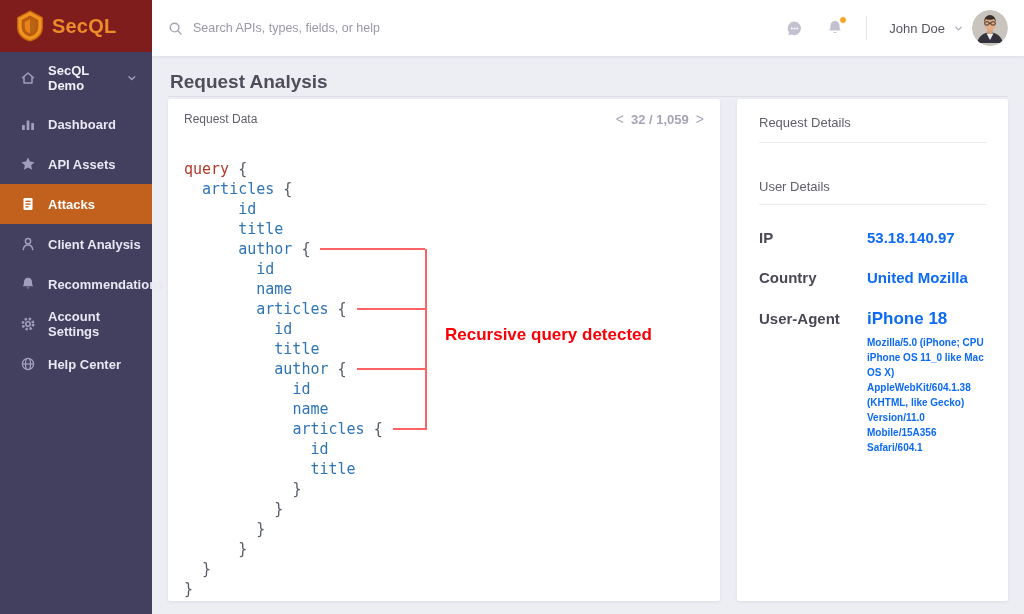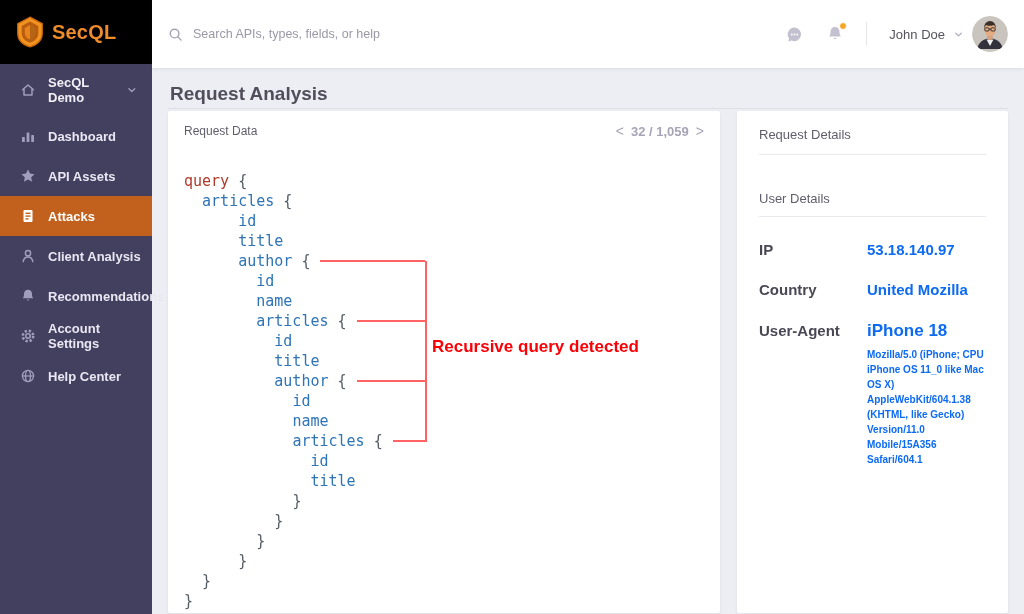--- a/index.html
+++ b/index.html
@@ -1,35 +1,35 @@
 <!DOCTYPE html>
 <html><head>
 <meta charset="utf-8">
 <style>
   * { margin:0; padding:0; box-sizing:border-box; }
   html,body { width:1024px; height:614px; overflow:hidden; }
   body { font-family:"Liberation Sans", sans-serif; background:#edeef4; display:flex; }
 
   
   .sidebar { width:152px; height:614px; background:#423f5f; flex:none; display:flex; flex-direction:column; }
-  .logo-strip { height:64px; background:#000000; display:flex; align-items:center; padding-left:16px; flex:none; }
+  .logo-strip { height:52px; background:#7f1d1d; display:flex; align-items:center; padding-left:16px; flex:none; }
   .brand-name { color:#ee8b2b; font-size:20px; font-weight:700; margin-left:8px; letter-spacing:.2px; }
   .side-project { height:40px; margin-top:6px; display:flex; align-items:center; padding:0 14px 0 20px; cursor:pointer; }
   .side-project .lbl { color:#f1eff7; font-size:13px; font-weight:700; margin-left:12px; }
   .side-project .chev { margin-left:auto; }
   .side-list { margin-top:6px; }
   .side-item { height:40px; display:flex; align-items:center; padding-left:20px; cursor:pointer; }
   .side-item .lbl { color:#e9e7f2; font-size:13px; font-weight:600; margin-left:12px; }
   .side-item.active { background:#c2611d; }
   .side-item.active .lbl { color:#ffffff; }
   .sicon { width:16px; height:16px; flex:none; display:block; }
 
   
   .right-col { flex:1; display:flex; flex-direction:column; min-width:0; }
-  .topbar { height:68px; background:#ffffff; box-shadow:0 1px 3px rgba(70,70,100,.10); display:flex; align-items:center; padding:0 16px; flex:none; position:relative; z-index:5; }
+  .topbar { height:56px; background:#ffffff; box-shadow:0 1px 3px rgba(70,70,100,.10); display:flex; align-items:center; padding:0 16px; flex:none; position:relative; z-index:5; }
   .search-box { display:flex; align-items:center; flex:1; }
   .search-box input { border:none; outline:none; font-family:"Liberation Sans",sans-serif; font-size:12.5px; color:#55545f; margin-left:10px; width:320px; background:transparent; }
   .search-box input::placeholder { color:#9a98a8; }
   .top-actions { display:flex; align-items:center; gap:22px; }
   .icon-btn { position:relative; cursor:pointer; display:flex; }
   .notif-dot { position:absolute; top:-3px; right:-3px; width:8px; height:8px; border-radius:50%; background:#f5a623; border:1.5px solid #fff; }
   .top-divider { width:1px; height:24px; background:#e6e5ec; }
   .user-menu { display:flex; align-items:center; gap:8px; cursor:pointer; }
   .user-name { font-size:13px; color:#55545f; }
   .avatar { width:36px; height:36px; border-radius:50%; overflow:hidden; flex:none; display:block; }
@@ -49,21 +49,21 @@
   .code-wrap { position:relative; padding:20px 16px 0; }
   .code-line { display:flex; align-items:center; height:20px; font-family:"DejaVu Sans Mono", monospace; font-size:15px; }
   .code-line .txt { white-space:pre; }
   .code-line.marked { width:241px; }
   .code-line.marked .conn { flex:1; height:1.5px; background:#ff6363; margin-left:10px; }
   .tok-k { color:#b03a2a; }
   .tok-f { color:#2e74b6; }
   .tok-b { color:#555c66; }
   .tok-p { color:#555c66; }
   .rail { position:absolute; left:257px; top:110px; width:1.5px; height:181px; background:#ff6363; }
-  .annotation { position:absolute; left:264px; top:186px; font-size:17px; font-weight:700; color:#fa0007; white-space:nowrap; }
+  .annotation { position:absolute; left:277px; top:186px; font-size:17px; font-weight:700; color:#fa0007; white-space:nowrap; }
 
   
   .det-card { width:271px; height:502px; padding:16px 22px; }
   .sec-title { font-size:13px; color:#5f5e6b; }
   .det-hr { border:none; border-top:1px solid #e9e9f0; margin-top:12px; }
   .det-row { display:grid; grid-template-columns:130px 1fr; align-items:baseline; }
   .det-row.lower { grid-template-columns:108px 1fr; }
   .det-row .dlabel { font-size:19px; font-weight:700; color:#4a4854; }
   .det-row.lower .dlabel { font-size:15px; }
   .det-row .dvalue { font-size:17px; font-weight:700; color:#0d6af2; }

